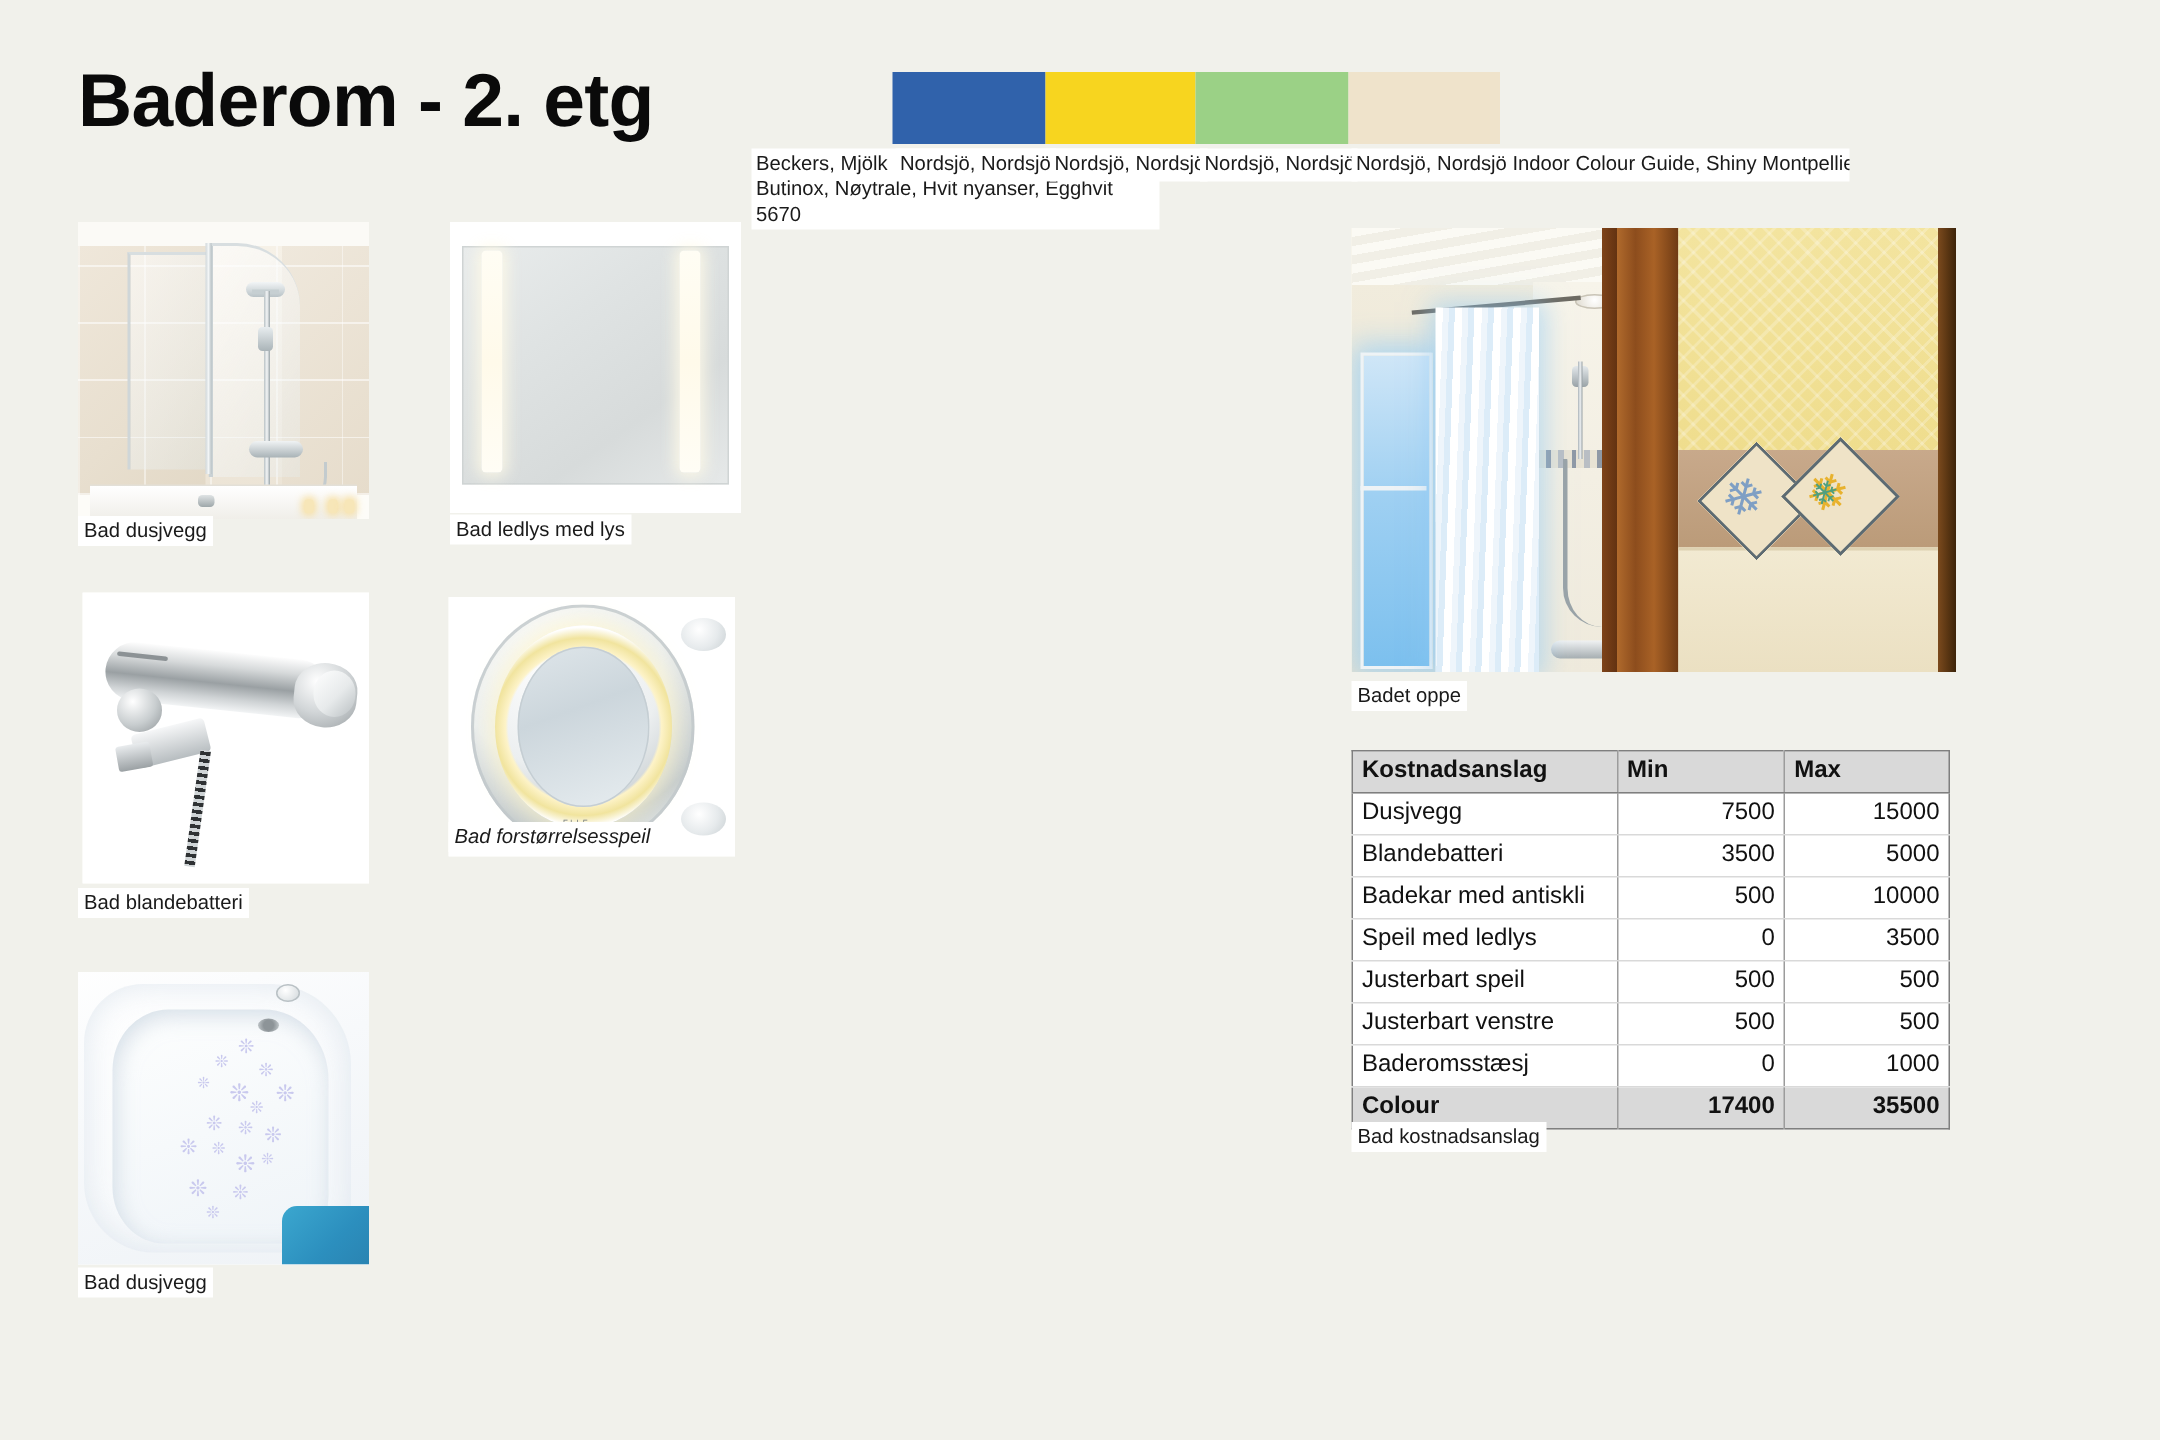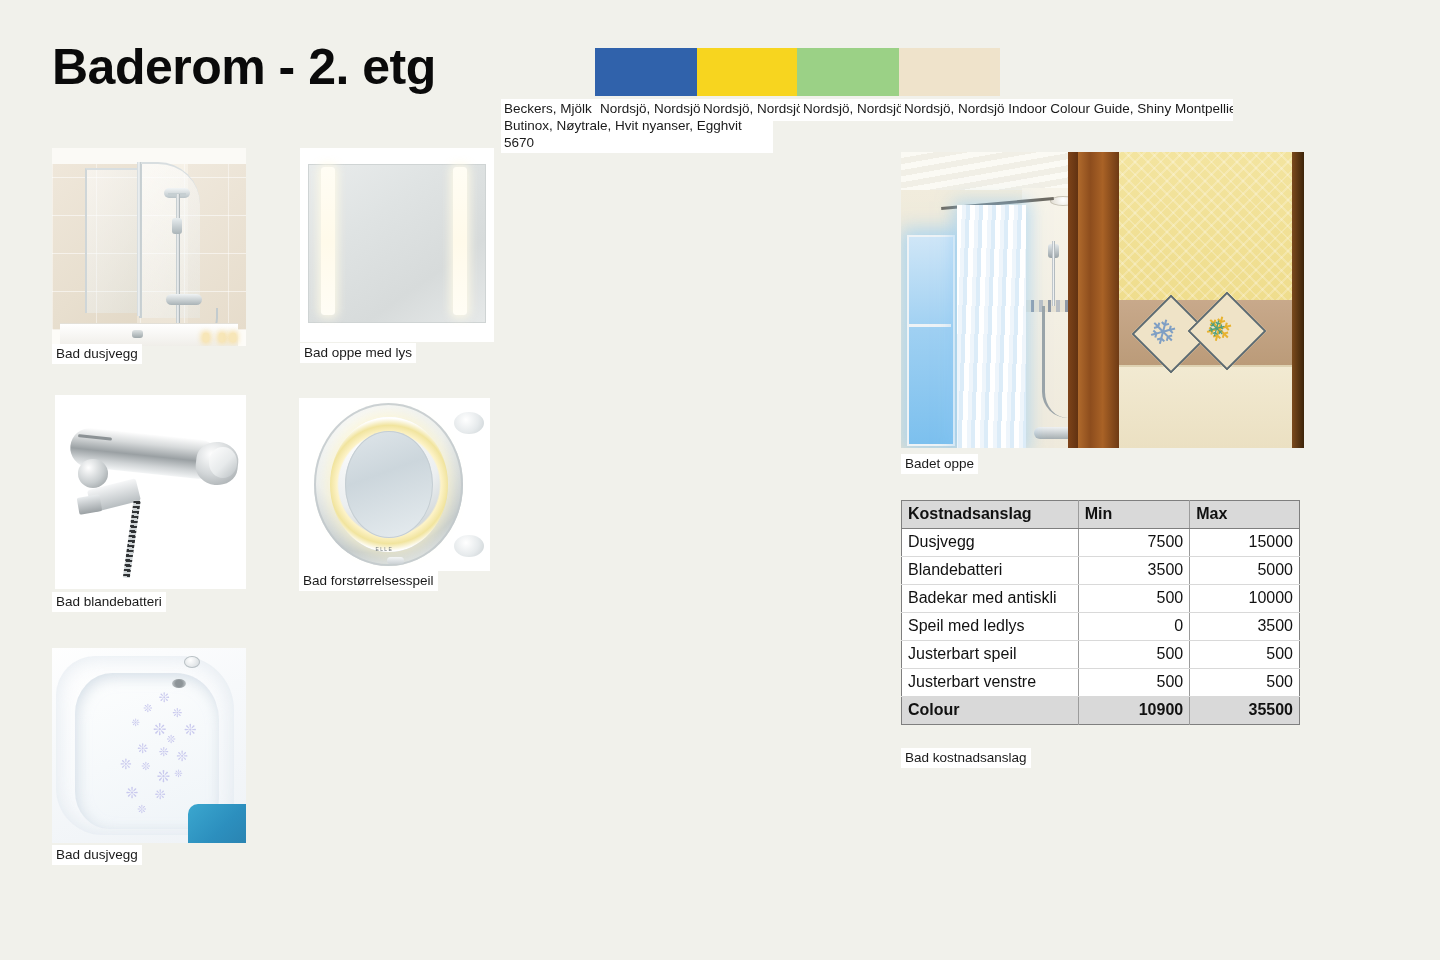--- a/index.html
+++ b/index.html
@@ -83,21 +83,21 @@
   }
 
   
   .p-dusjvegg    { left: 52px;  top: 148px; width: 194px; height: 198px; }
   .c-dusjvegg    { left: 52px;  top: 344px; }
   .p-speil       { left: 300px; top: 148px; width: 194px; height: 194px; }
   .c-speil       { left: 300px; top: 343px; }
   .p-blande      { left: 55px;  top: 395px; width: 191px; height: 194px; }
   .c-blande      { left: 52px;  top: 592px; }
   .p-forst       { left: 299px; top: 398px; width: 191px; height: 173px; }
-  .c-forst       { left: 299px; top: 571px; }
+  .c-forst       { left: 299px; top: 548px; font-style: italic; }
   .p-antiskli    { left: 52px;  top: 648px; width: 194px; height: 195px; }
   .c-antiskli    { left: 52px;  top: 845px; }
   .p-badet       { left: 901px; top: 152px; width: 403px; height: 296px; }
   .c-badet       { left: 901px; top: 454px; }
 
   
   .shower-scene { position:absolute; inset:0; background: linear-gradient(180deg,#fdfcf8 0%,#fdfcf8 100%); }
   .sw-wall-l { position:absolute; left:0; top:16px; width:46%; height:84%;
     background: linear-gradient(135deg,#efe7da 0%,#e8dfcf 60%,#e2d8c6 100%); }
   .sw-wall-r { position:absolute; right:0; top:16px; width:30%; height:84%;
@@ -332,21 +332,21 @@
   </div>
   <div class="caption c-dusjvegg">Bad dusjvegg</div>
 
   <div class="pic p-speil">
     <div class="ledmirror">
       <div class="lm-glass"></div>
       <div class="lm-strip l"></div>
       <div class="lm-strip r"></div>
     </div>
   </div>
-  <div class="caption c-speil">Bad oppe med lys</div>
+  <div class="caption c-speil">Bad ledlys med lys</div>
 
   <div class="pic p-blande">
     <div class="mixer">
       <div class="mx-body"></div>
       <div class="mx-topline"></div>
       <div class="mx-cap"></div>
       <div class="mx-capface"></div>
       <div class="mx-knob"></div>
       <div class="mx-stem"></div>
       <div class="mx-lever"></div>
@@ -463,22 +463,27 @@
       <tr>
         <td>Justerbart speil</td>
         <td class="num">500</td>
         <td class="num">500</td>
       </tr>
       <tr>
         <td>Justerbart venstre</td>
         <td class="num">500</td>
         <td class="num">500</td>
       </tr>
+      <tr>
+        <td>Baderomsstæsj</td>
+        <td class="num">0</td>
+        <td class="num">1000</td>
+      </tr>
       <tr class="total">
         <td>Colour</td>
-        <td class="num">10900</td>
+        <td class="num">17400</td>
         <td class="num">35500</td>
       </tr>
     </tbody>
   </table>
   <div class="caption" style="left:901px; top:748px;">Bad kostnadsanslag</div>
 
 </div>
 
 </body></html>

